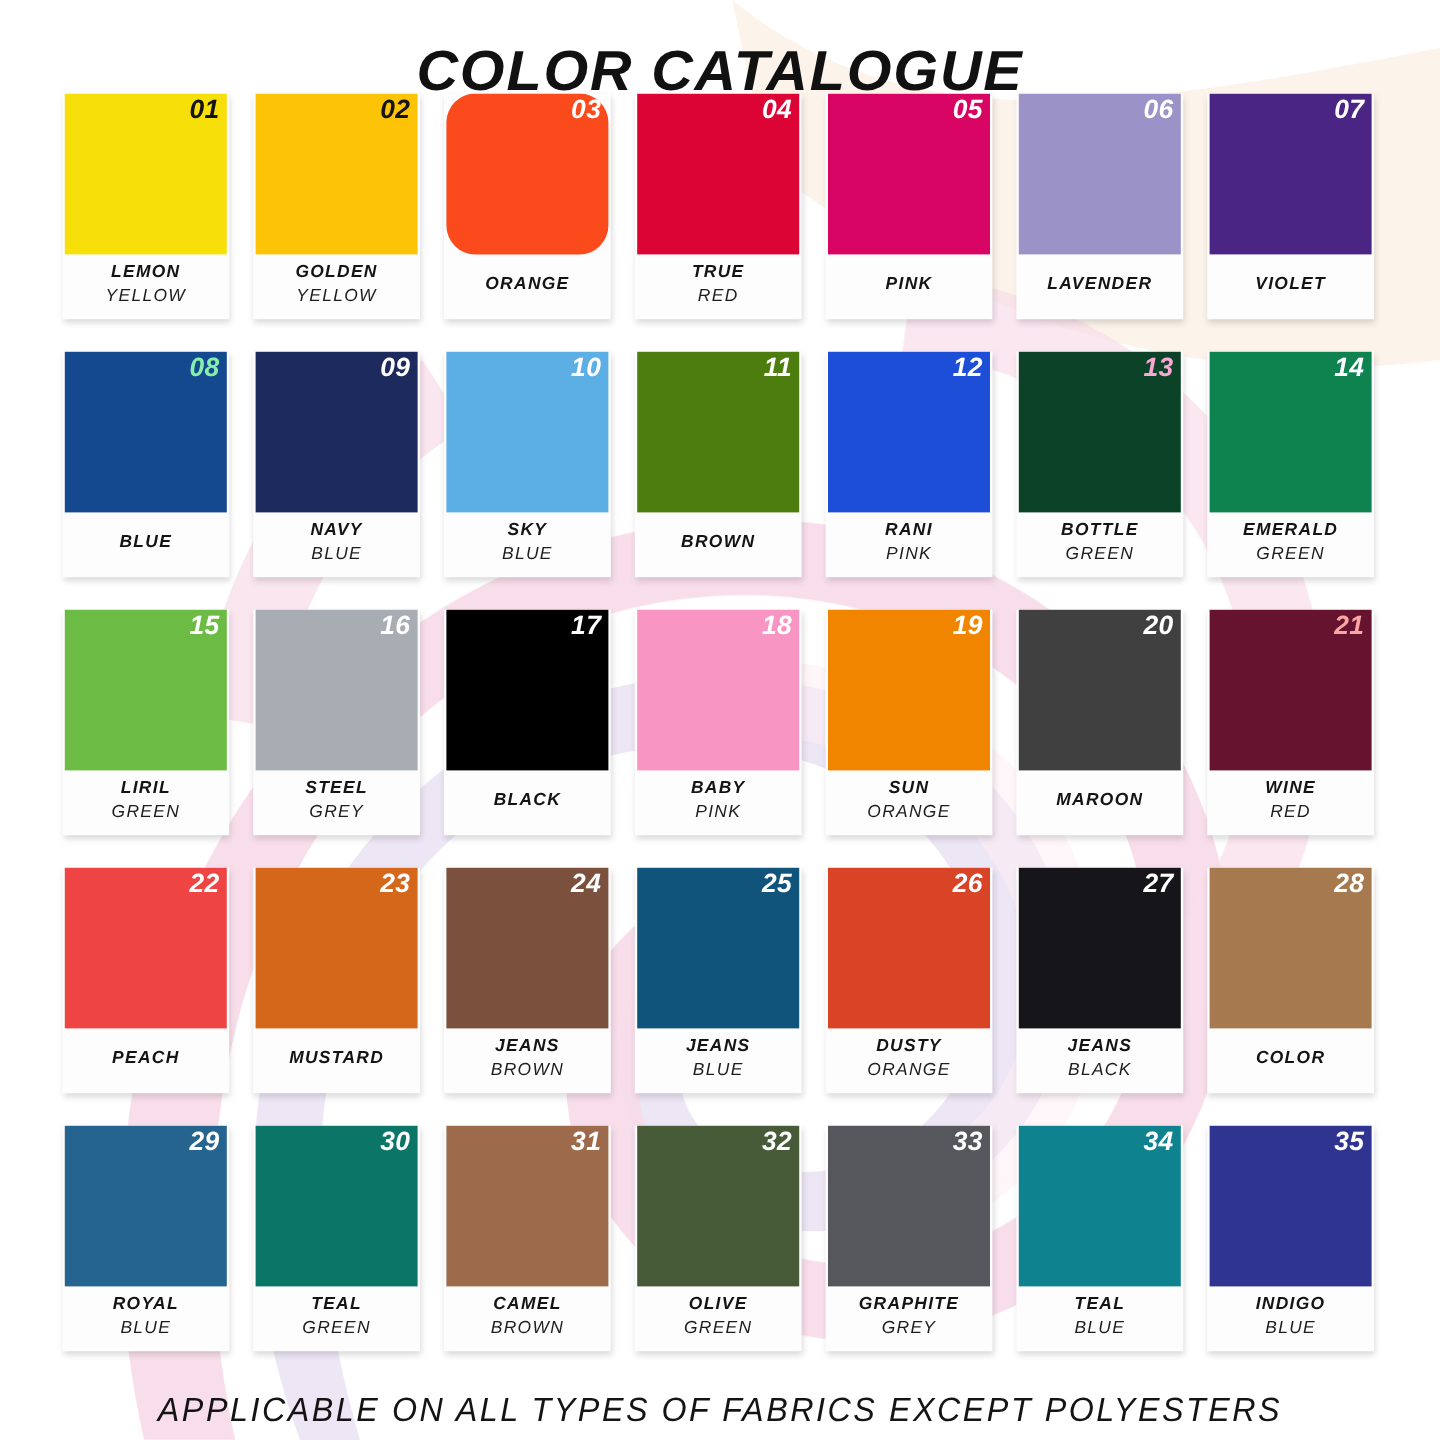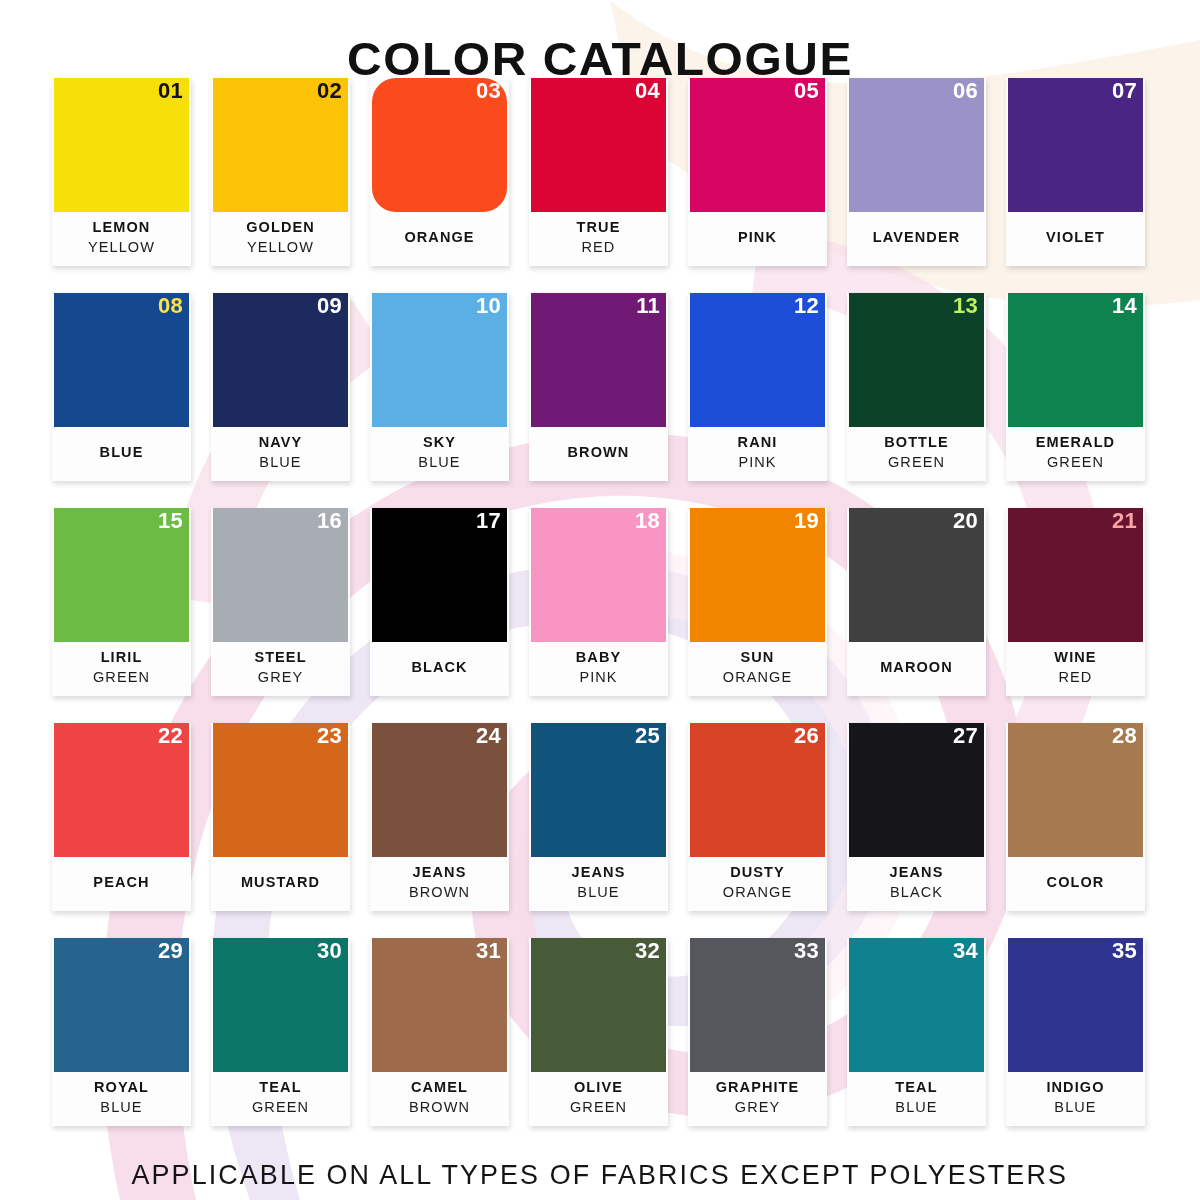--- a/index.html
+++ b/index.html
@@ -25,20 +25,21 @@
     pointer-events: none;
   }
 
   
   #page {
     position: relative;
     z-index: 2;
     width: 1080px;
     height: 1200px;
     box-sizing: border-box;
+    font-style: italic;
   }
 
   
   #title-bar {
     position: absolute;
     left: 0;
     top: 2px;
     width: 1200px;
     text-align: center;
   }
@@ -243,21 +244,21 @@
       <div class="swatch-card">
         <div class="swatch-chip" style="background: rgb(75, 37, 132);">
           <div class="swatch-number" style="color: rgb(255, 255, 255);">07</div>
         </div>
         <div class="swatch-label">
           <div class="label-primary">VIOLET</div>
         </div>
       </div>
       <div class="swatch-card">
         <div class="swatch-chip" style="background: rgb(20, 73, 143);">
-          <div class="swatch-number" style="color: #fde047;">08</div>
+          <div class="swatch-number" style="color: #86efac;">08</div>
         </div>
         <div class="swatch-label">
           <div class="label-primary">BLUE</div>
         </div>
       </div>
       <div class="swatch-card">
         <div class="swatch-chip" style="background: rgb(28, 42, 94);">
           <div class="swatch-number" style="color: rgb(255, 255, 255);">09</div>
         </div>
         <div class="swatch-label">
@@ -268,39 +269,39 @@
       <div class="swatch-card">
         <div class="swatch-chip" style="background: rgb(92, 175, 229);">
           <div class="swatch-number" style="color: rgb(255, 255, 255);">10</div>
         </div>
         <div class="swatch-label">
           <div class="label-primary">SKY</div>
           <div class="label-secondary">BLUE</div>
         </div>
       </div>
       <div class="swatch-card">
-        <div class="swatch-chip" style="background: #701a75;">
+        <div class="swatch-chip" style="background: #4d7c0f;">
           <div class="swatch-number" style="color: rgb(255, 255, 255);">11</div>
         </div>
         <div class="swatch-label">
           <div class="label-primary">BROWN</div>
         </div>
       </div>
       <div class="swatch-card">
         <div class="swatch-chip" style="background: #1d4ed8;">
           <div class="swatch-number" style="color: rgb(255, 255, 255);">12</div>
         </div>
         <div class="swatch-label">
           <div class="label-primary">RANI</div>
           <div class="label-secondary">PINK</div>
         </div>
       </div>
       <div class="swatch-card">
         <div class="swatch-chip" style="background: rgb(11, 66, 40);">
-          <div class="swatch-number" style="color: #bef264;">13</div>
+          <div class="swatch-number" style="color: #f9a8d4;">13</div>
         </div>
         <div class="swatch-label">
           <div class="label-primary">BOTTLE</div>
           <div class="label-secondary">GREEN</div>
         </div>
       </div>
       <div class="swatch-card">
         <div class="swatch-chip" style="background: rgb(14, 131, 79);">
           <div class="swatch-number" style="color: rgb(255, 255, 255);">14</div>
         </div>

